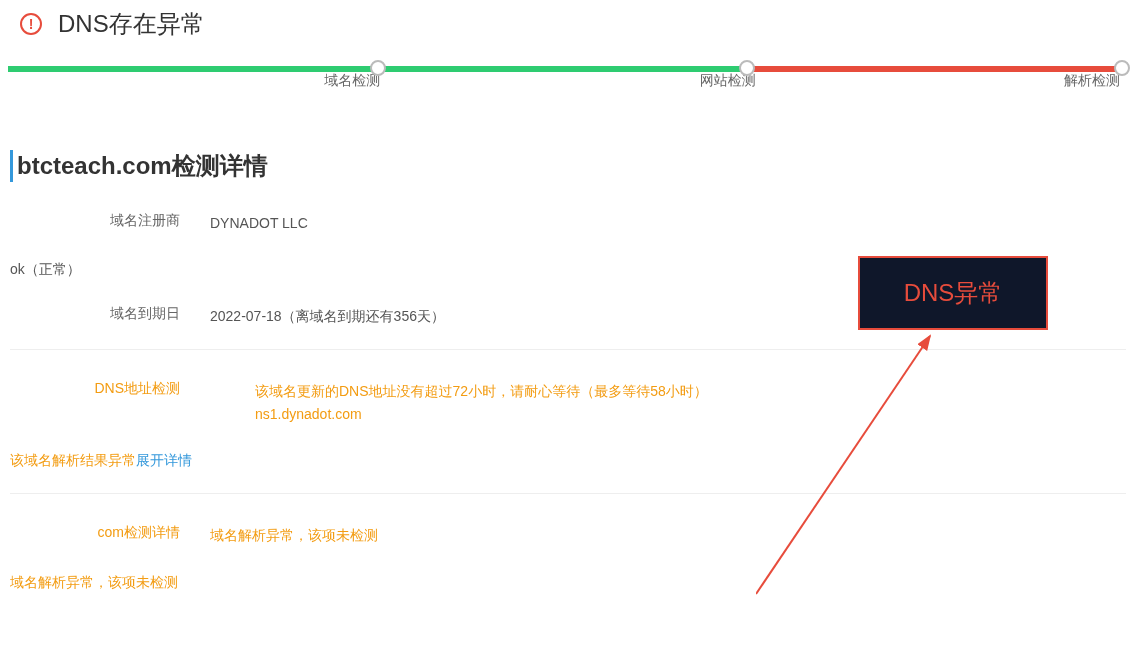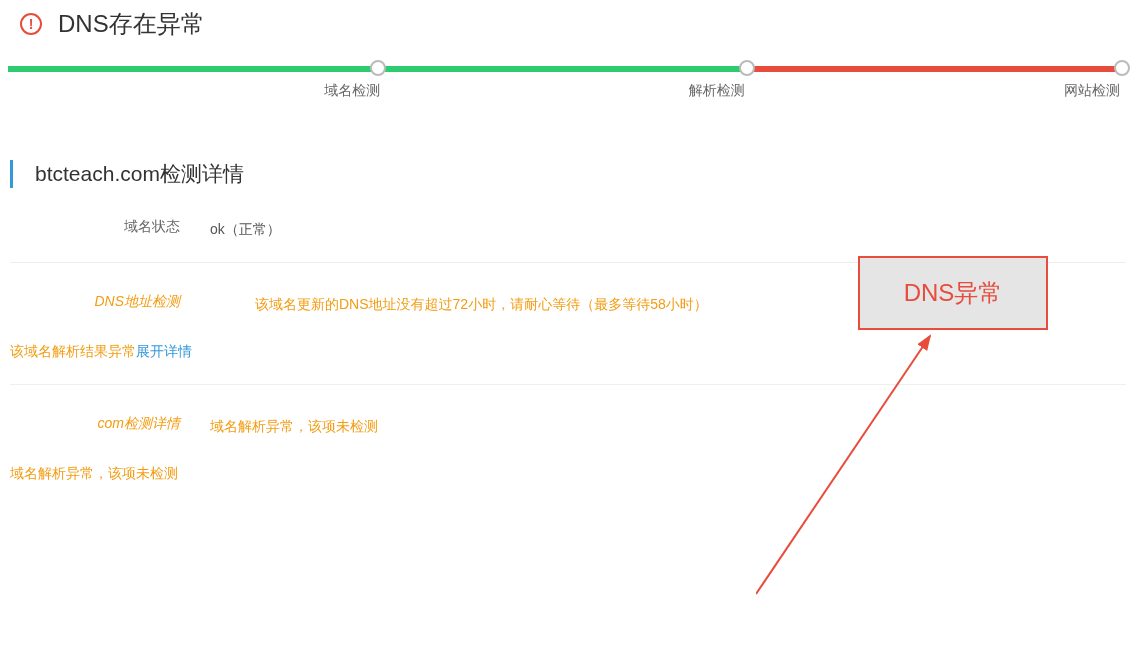--- a/index.html
+++ b/index.html
@@ -74,58 +74,57 @@
       border: 2px solid #bbb;
       border-radius: 50%;
       transform: translateX(-50%);
       top: 0;
     }
     .marker-1 { left: 33%; }
     .marker-2 { left: 66%; }
     .marker-3 { left: 99.5%; }
     .progress-labels {
       display: flex;
-      margin-top: 10px;
+      margin-top: 0;
       padding: 0 8px;
       font-size: 14px;
       color: #666;
     }
     .plabel {
       text-align: right;
     }
     .plabel-1 { flex: 0 0 33%; padding-right: 0; }
     .plabel-2 { flex: 0 0 33%; padding-right: 0; }
     .plabel-3 { flex: 0 0 34%; padding-right: 0; }
     .section {
       margin-top: 60px;
       padding: 0 10px;
     }
     .section-title {
       border-left: 3px solid #3498db;
-      padding-left: 22px;
-      font-size: 21px;
+      padding-left: 4px;
+      font-size: 24px;
       color: #333;
-      font-weight: normal;
+      font-weight: bold;
       margin-bottom: 18px;
     }
     .detail-row {
       display: flex;
       padding: 12px 0;
       align-items: flex-start;
     }
     .detail-label {
       flex: 0 0 200px;
       text-align: right;
       padding-right: 30px;
       color: #666;
       font-size: 14px;
     }
     .detail-label.orange {
       color: #f39c12;
-      font-style: italic;
     }
     .detail-value {
       flex: 1;
       color: #555;
       font-size: 14px;
       line-height: 1.6;
     }
     .detail-value.orange {
       color: #f39c12;
     }
@@ -144,21 +143,21 @@
       top: 256px;
       left: 858px;
       width: 190px;
       height: 74px;
       border: 2px solid #e74c3c;
       display: flex;
       align-items: center;
       justify-content: center;
       font-size: 24px;
       color: #e74c3c;
-      background: #e5e5e5;
+      background: #0f172a;
     }
     .annotation-arrow {
       position: absolute;
       top: 330px;
       left: 756px;
       width: 210px;
       height: 270px;
       pointer-events: none;
     }
     .ns-line {
@@ -179,41 +178,49 @@
     <div class="progress-segment seg-green"></div>
     <div class="progress-segment seg-red"></div>
   </div>
   <div class="progress-markers">
     <div class="marker marker-1"></div>
     <div class="marker marker-2"></div>
     <div class="marker marker-3"></div>
   </div>
   <div class="progress-labels">
     <div class="plabel plabel-1">域名检测</div>
+    <div class="plabel plabel-3">网站检测</div>
     <div class="plabel plabel-2">解析检测</div>
-    <div class="plabel plabel-3">网站检测</div>
   </div>
 </div>
 
 <div class="section">
   <h2 class="section-title">btcteach.com检测详情</h2>
 
-
-  <div class="detail-row">
-    <div class="detail-label">域名状态</div>
+  <div class="detail-row">
+    <div class="detail-label">域名注册商</div>
+    <div class="detail-value">DYNADOT LLC</div>
+  </div>
+
+  <div class="detail-row">
     <div class="detail-value">ok（正常）</div>
   </div>
 
+  <div class="detail-row">
+    <div class="detail-label">域名到期日</div>
+    <div class="detail-value">2022-07-18（离域名到期还有356天）</div>
+  </div>
 
   <div class="divider"></div>
 
   <div class="detail-row">
     <div class="detail-label orange">DNS地址检测</div>
     <div class="detail-value orange">
       <span class="ns-line">该域名更新的DNS地址没有超过72小时，请耐心等待（最多等待58小时）</span>
+      <span class="ns-line">ns1.dynadot.com</span>
     </div>
   </div>
 
   <div class="detail-row">
     <div class="detail-value orange">
       <span>该域名解析结果异常</span><span class="link">展开详情</span>
     </div>
   </div>
 
   <div class="divider"></div>

